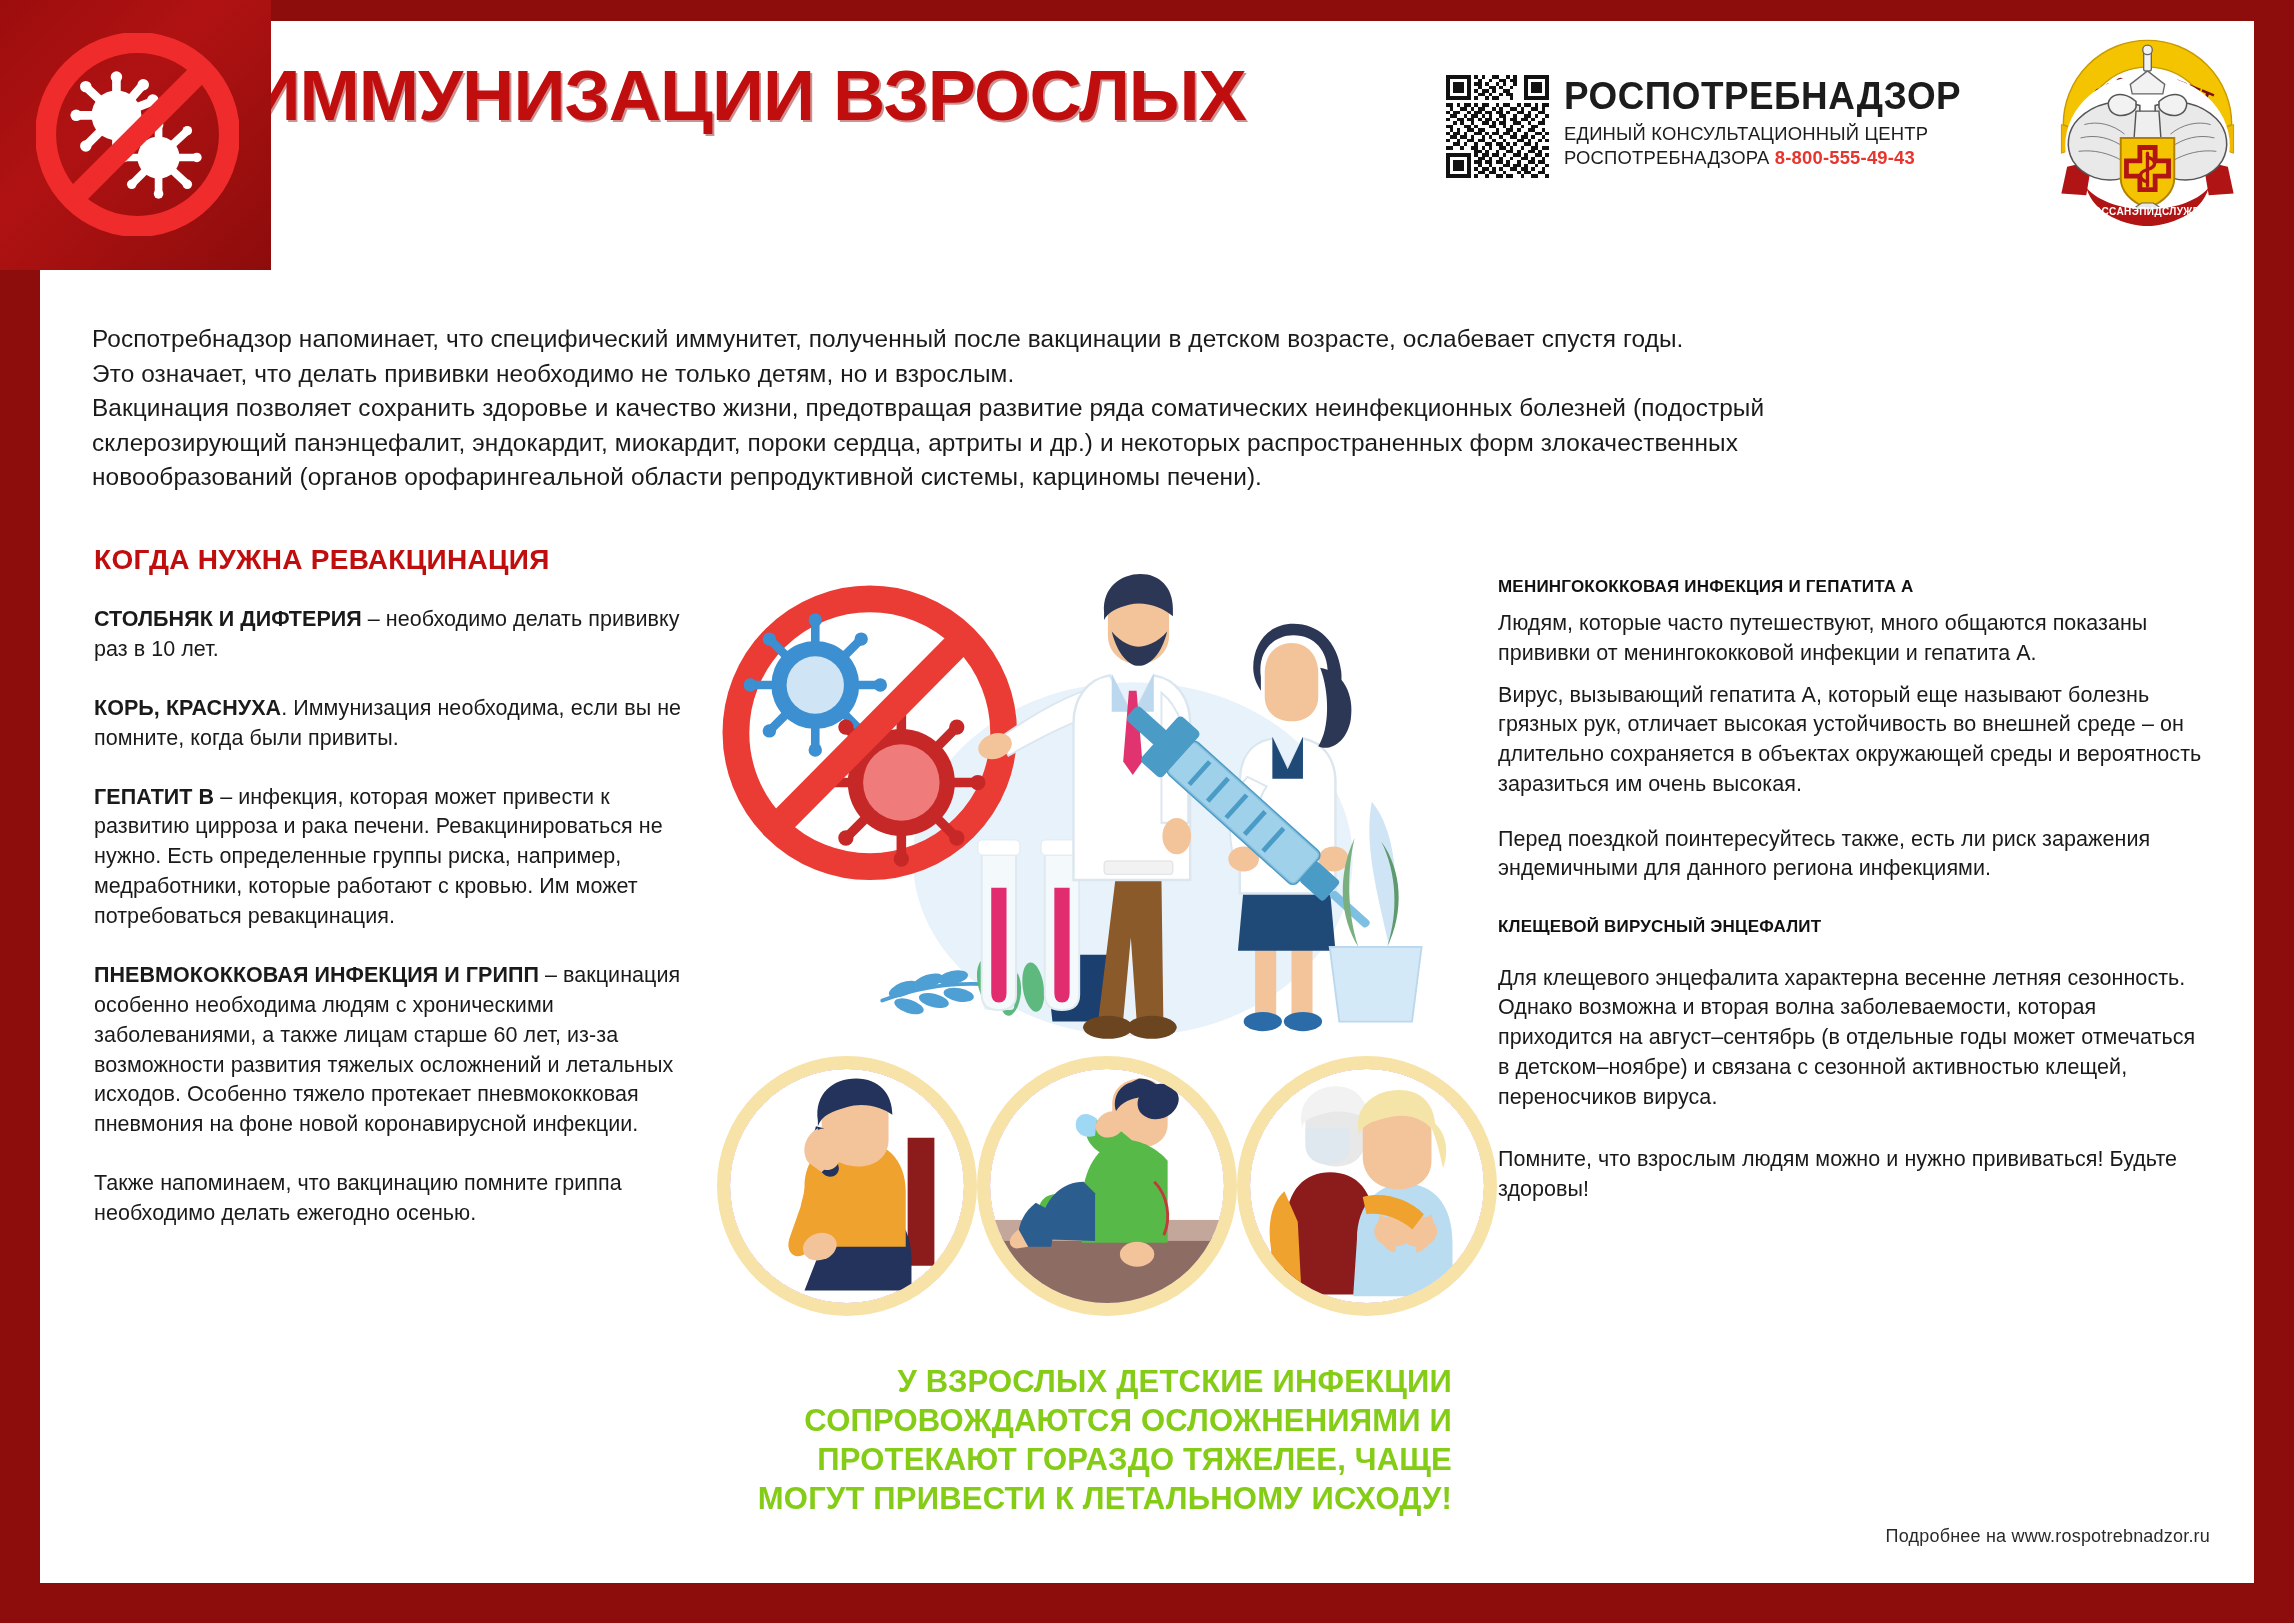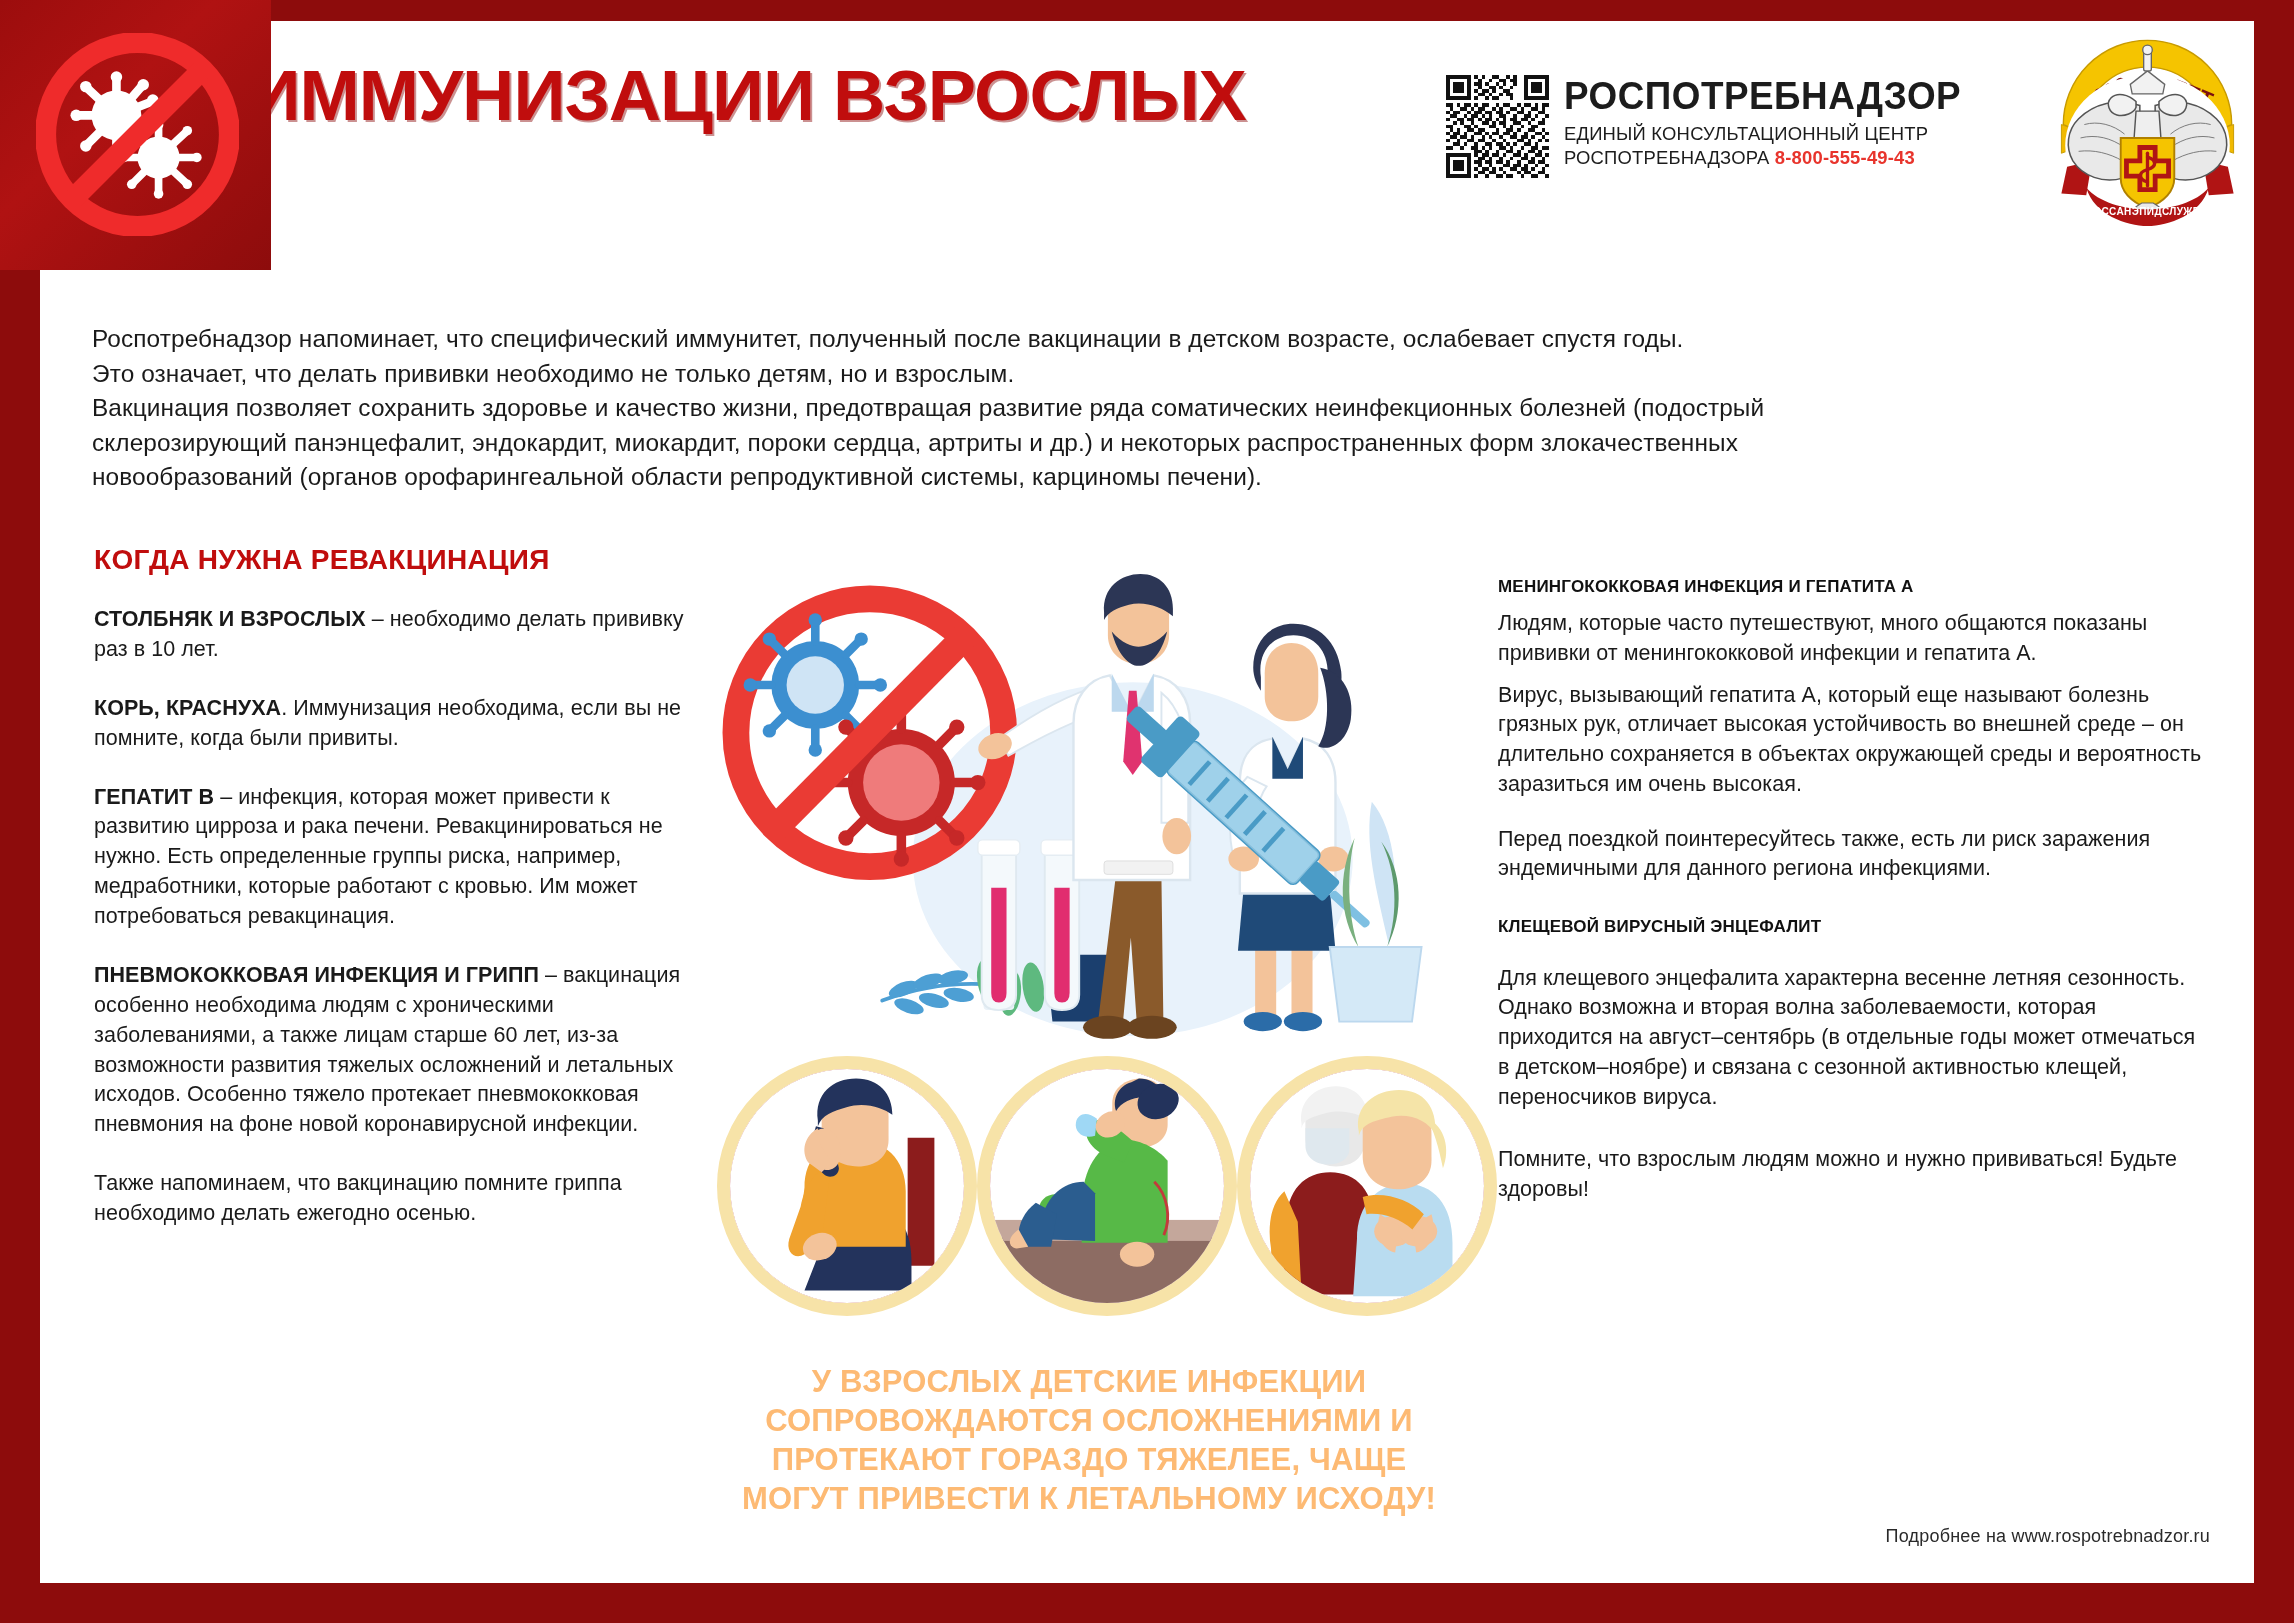--- a/index.html
+++ b/index.html
@@ -116,22 +116,22 @@
     background:#fff;
     border:13.4px solid #f7e3a8;
     box-shadow:inset 0 0 0 4.8px #a81414;
     overflow:hidden;position:relative;
     flex:0 0 auto;
   }
   .circ svg{position:absolute;left:0;top:0;}
   
   .callout{
     position:absolute;left:726px;top:1362px;width:726px;
-    text-align:center;
-    color:#fdba74;font-weight:bold;
+    text-align:right;
+    color:#84cc16;font-weight:bold;
     font-size:31px;line-height:1.26;
     letter-spacing:0.2px;
   }
   .callout div{white-space:nowrap;}
   
   .footnote{
     position:absolute;left:1498px;top:1526px;width:712px;
     text-align:right;
     font-size:18px;color:#2a2a2a;
     letter-spacing:0.2px;
@@ -506,21 +506,21 @@
     <p>Роспотребнадзор напоминает, что специфический иммунитет, полученный после вакцинации в детском возрасте, ослабевает спустя годы.</p>
     <p>Это означает, что делать прививки необходимо не только детям, но и взрослым.</p>
     <p>Вакцинация позволяет сохранить здоровье и качество жизни, предотвращая развитие ряда соматических неинфекционных болезней (подострый</p>
     <p>склерозирующий панэнцефалит, эндокардит, миокардит, пороки сердца, артриты и др.) и некоторых распространенных форм злокачественных</p>
     <p>новообразований (органов орофарингеальной области репродуктивной системы, карциномы печени).</p>
   </div>
 
   <div class="col-left">
     <div class="sec-head-red">КОГДА НУЖНА РЕВАКЦИНАЦИЯ</div>
 
-    <p class="para"><b>СТОЛБНЯК И ВЗРОСЛЫХ</b><span> – необходимо делать прививку раз в 10 лет.</span></p>
+    <p class="para"><b>СТОЛБНЯК И ДИФТЕРИЯ</b><span> – необходимо делать прививку раз в 10 лет.</span></p>
 
     <p class="para"><b>КОРЬ, КРАСНУХА</b><span>. Иммунизация необходима, если вы не помните, когда были привиты.</span></p>
 
     <p class="para"><b>ГЕПАТИТ В</b><span> – инфекция, которая может привести к развитию цирроза и рака печени. Ревакцинироваться не нужно. Есть определенные группы риска, например, медработники, которые работают с кровью. Им может потребоваться ревакцинация.</span></p>
 
     <p class="para"><b>ПНЕВМОКОККОВАЯ ИНФЕКЦИЯ И ГРИПП</b><span> – вакцинация особенно необходима людям с хроническими заболеваниями, а также лицам старше 60 лет, из-за возможности развития тяжелых осложнений и летальных исходов. Особенно тяжело протекает пневмококковая пневмония на фоне новой коронавирусной инфекции.</span></p>
 
     <p class="para tight">Также напоминаем, что вакцинацию помните гриппа необходимо делать ежегодно осенью.</p>
   </div>
 

